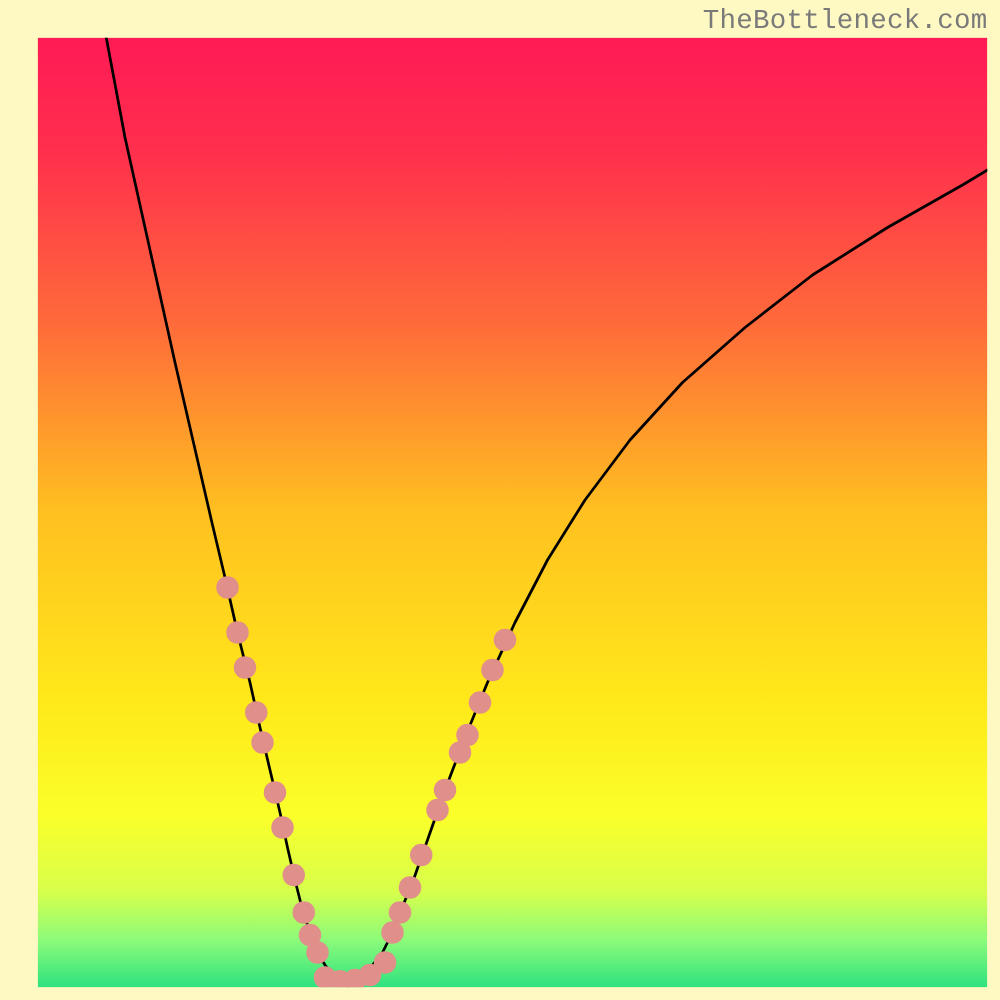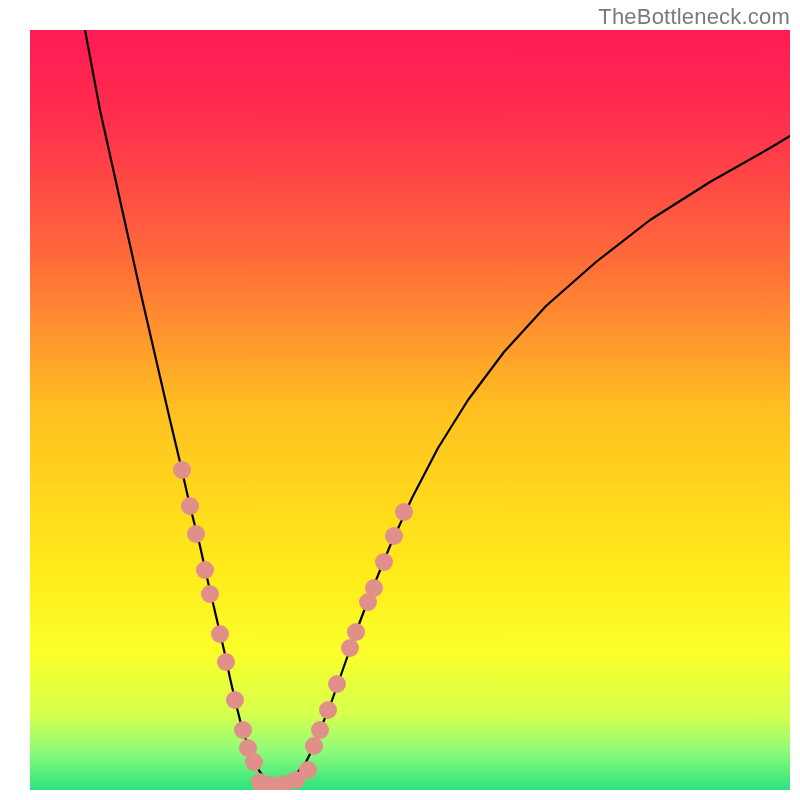--- a/index.html
+++ b/index.html
@@ -8,21 +8,22 @@
     width: 800px;
     height: 800px;
     background: #000;
     overflow: hidden;
     font-family: Arial, Helvetica, sans-serif;
   }
   .frame {
     position: relative;
     width: 800px;
     height: 800px;
-    background: #ffffff;
+    background: #fef9c3;
+    font-family: Liberation Mono, monospace;
   }
   .watermark {
     position: absolute;
     top: 4px;
     right: 10px;
     color: #7a7a7a;
     font-size: 22px;
     font-weight: 500;
     letter-spacing: 0.2px;
     z-index: 5;

